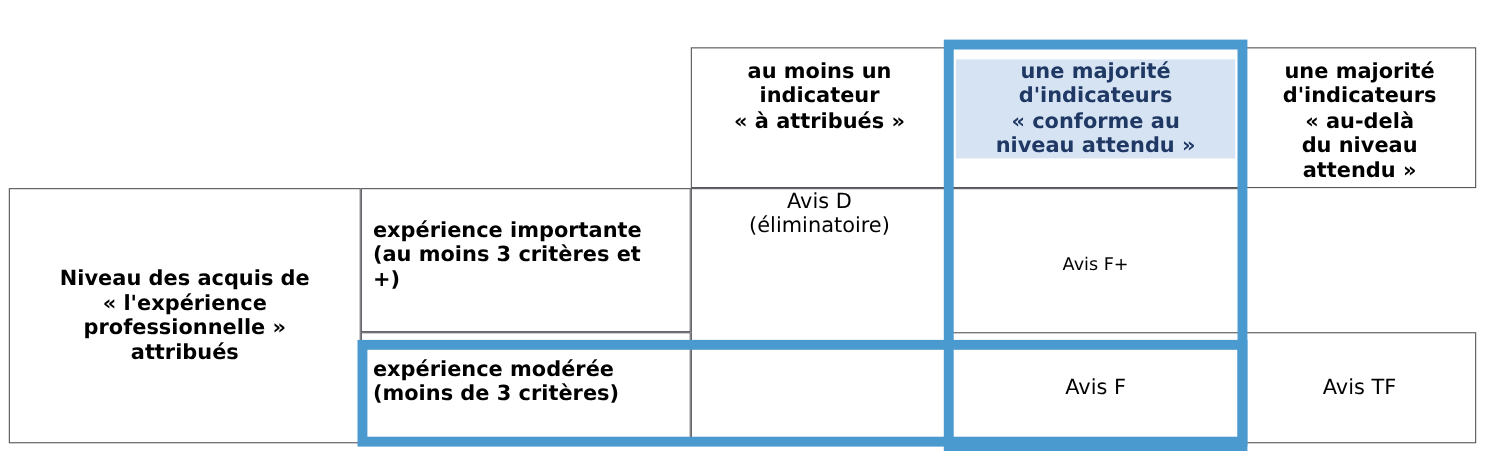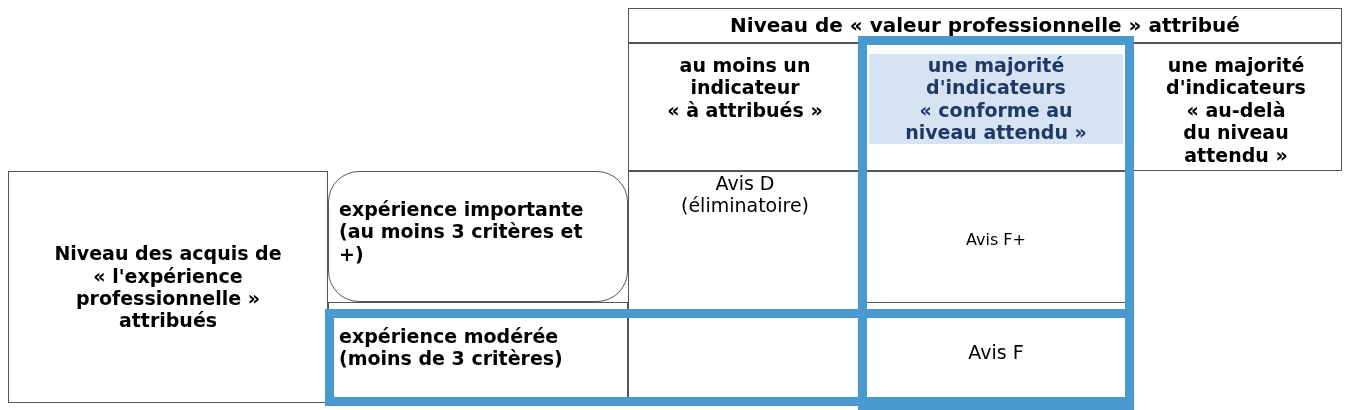--- a/index.html
+++ b/index.html
@@ -72,21 +72,21 @@
   #row-group-label {
     left: 8px;
     top: 171px;
     width: 320px;
     height: 232px;
     font-size: 19px;
     padding: 16px 8px;
   }
 
   
-  #row1-label { left: 328px; top: 171px; width: 300px; height: 131px; font-size: 19px; padding: 26px 6px 0 10px; border-radius: 31px; }
+  #row1-label { left: 328px; top: 171px; width: 300px; height: 131px; font-size: 19px; padding: 26px 6px 0 10px; }
   #row2-label { left: 328px; top: 302px; width: 300px; height: 101px; font-size: 19px; padding: 22px 6px 0 10px; }
 
   
   #cell-d      { left: 628px;  top: 171px; width: 234px; height: 131px; font-size: 19px; padding: 0 6px 10px 6px; }
   #cell-d2     { left: 628px;  top: 302px; width: 234px; height: 101px; }
   #cell-fplus  { left: 862px;  top: 171px; width: 268px; height: 139px; font-size: 16px; }
   #cell-tfplus { left: 1130px; top: 171px; width: 212px; height: 131px; font-size: 19px; }
   #cell-f      { left: 862px;  top: 302px; width: 268px; height: 101px; font-size: 19px; justify-content: flex-end; }
   #cell-tf     { left: 1130px; top: 302px; width: 212px; height: 101px; font-size: 19px; }
 
@@ -103,23 +103,20 @@
     pointer-events: none;
   }
   #blue-col  { left: 858px; top: 36px;  width: 276px; height: 374px; }
   #blue-row  { left: 325px; top: 309px; width: 809px; height: 97px; }
 </style>
 </head>
 <body>
 
 <div id="stage">
 
-  <div class="cell ctr bold" id="group-header">
-    <span class="txt">Niveau de « valeur professionnelle » attribué</span>
-  </div>
 
   <div class="cell ctr bold" id="col-a">
     <span class="txt">au moins un
 indicateur
 « à attribués »</span>
   </div>
 
   <div class="cell ctr bold" id="col-b">
     <span class="txt hl-text">une majorité
 d'indicateurs
@@ -161,17 +158,20 @@
 
   <div class="cell ctr normal" id="cell-fplus">
     <span class="txt">Avis F+</span>
   </div>
 
 
   <div class="cell ctr normal" id="cell-f">
     <span class="txt">Avis F</span>
   </div>
 
+  <div class="cell ctr normal" id="cell-tf">
+    <span class="txt">Avis TF</span>
+  </div>
 
   <div class="blue-box" id="blue-col"></div>
   <div class="blue-box" id="blue-row"></div>
 
 </div>
 
 </body></html>

